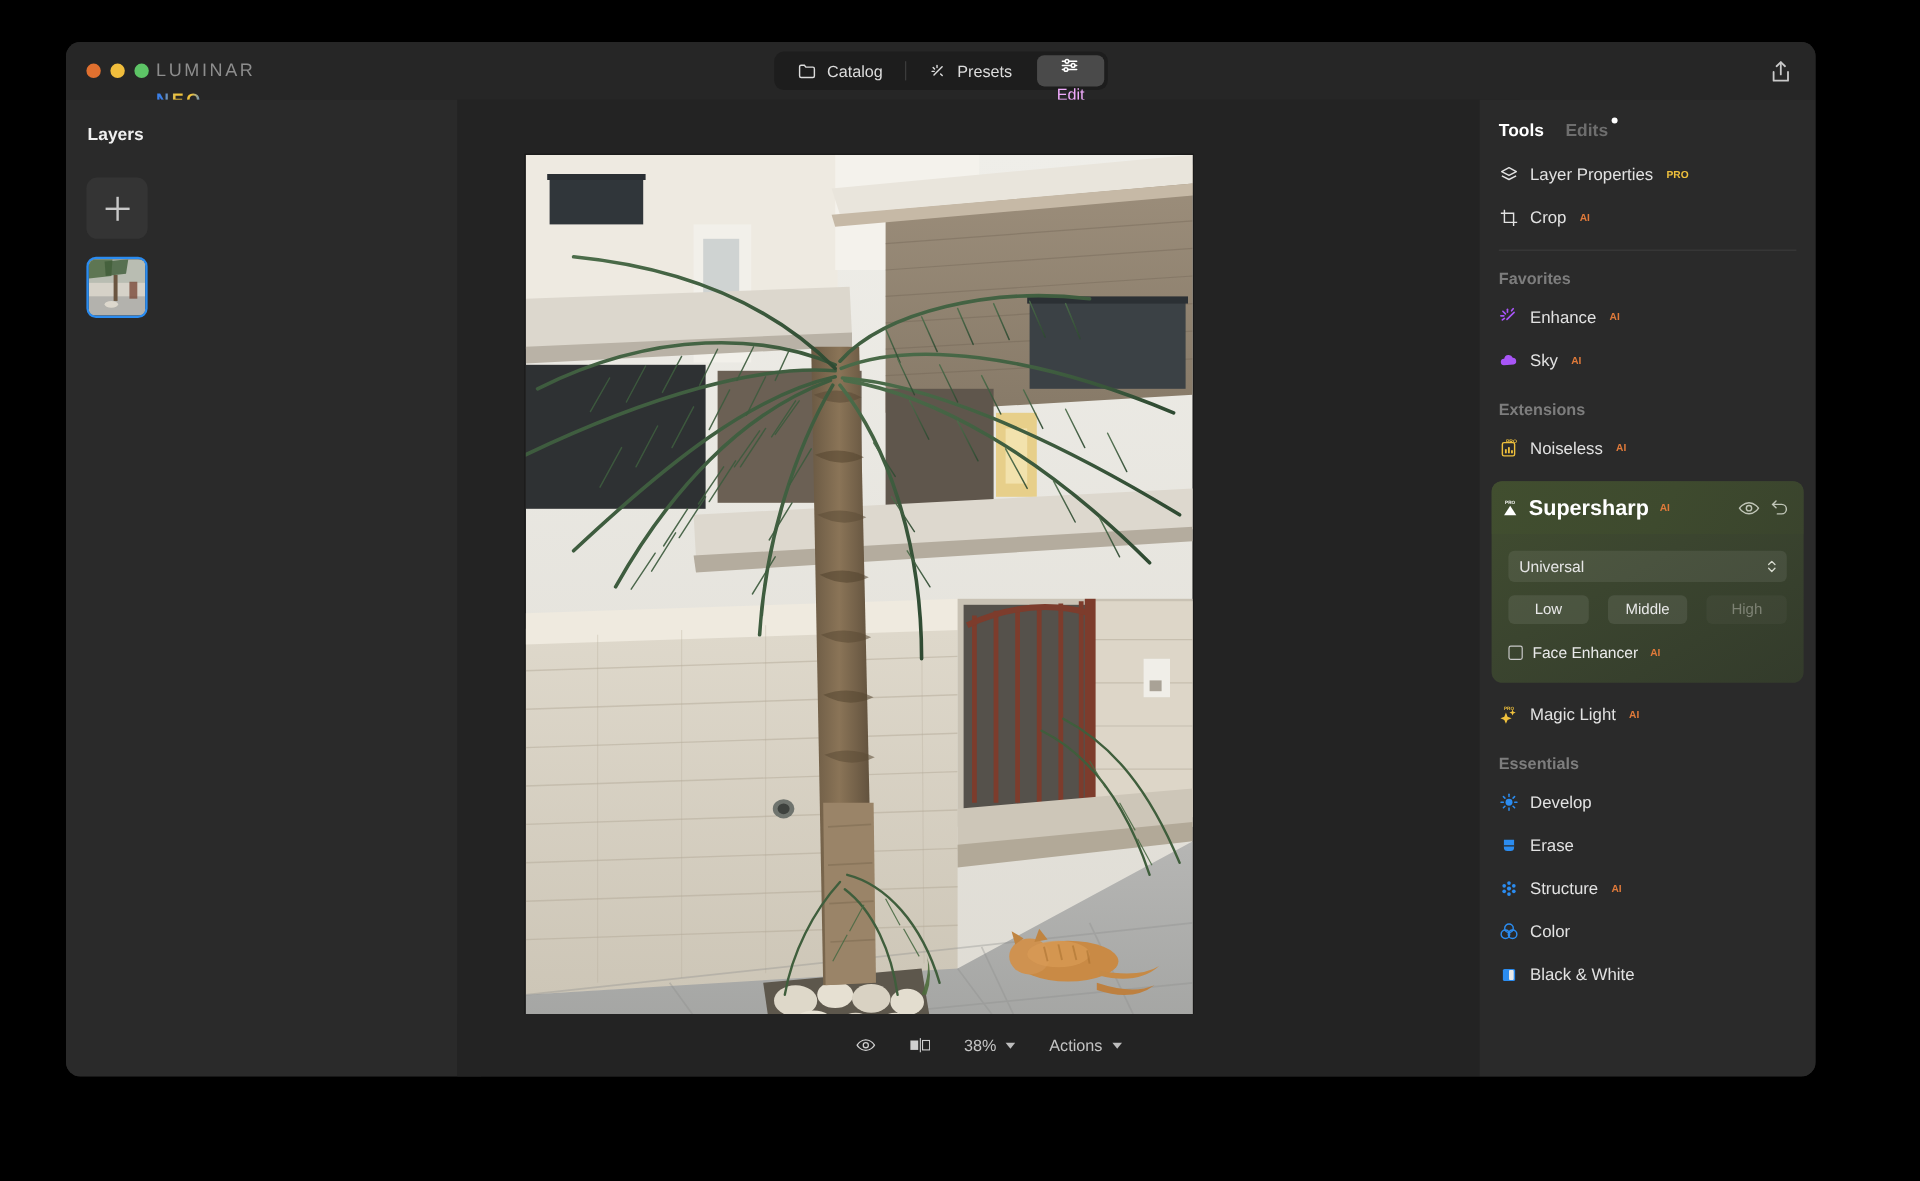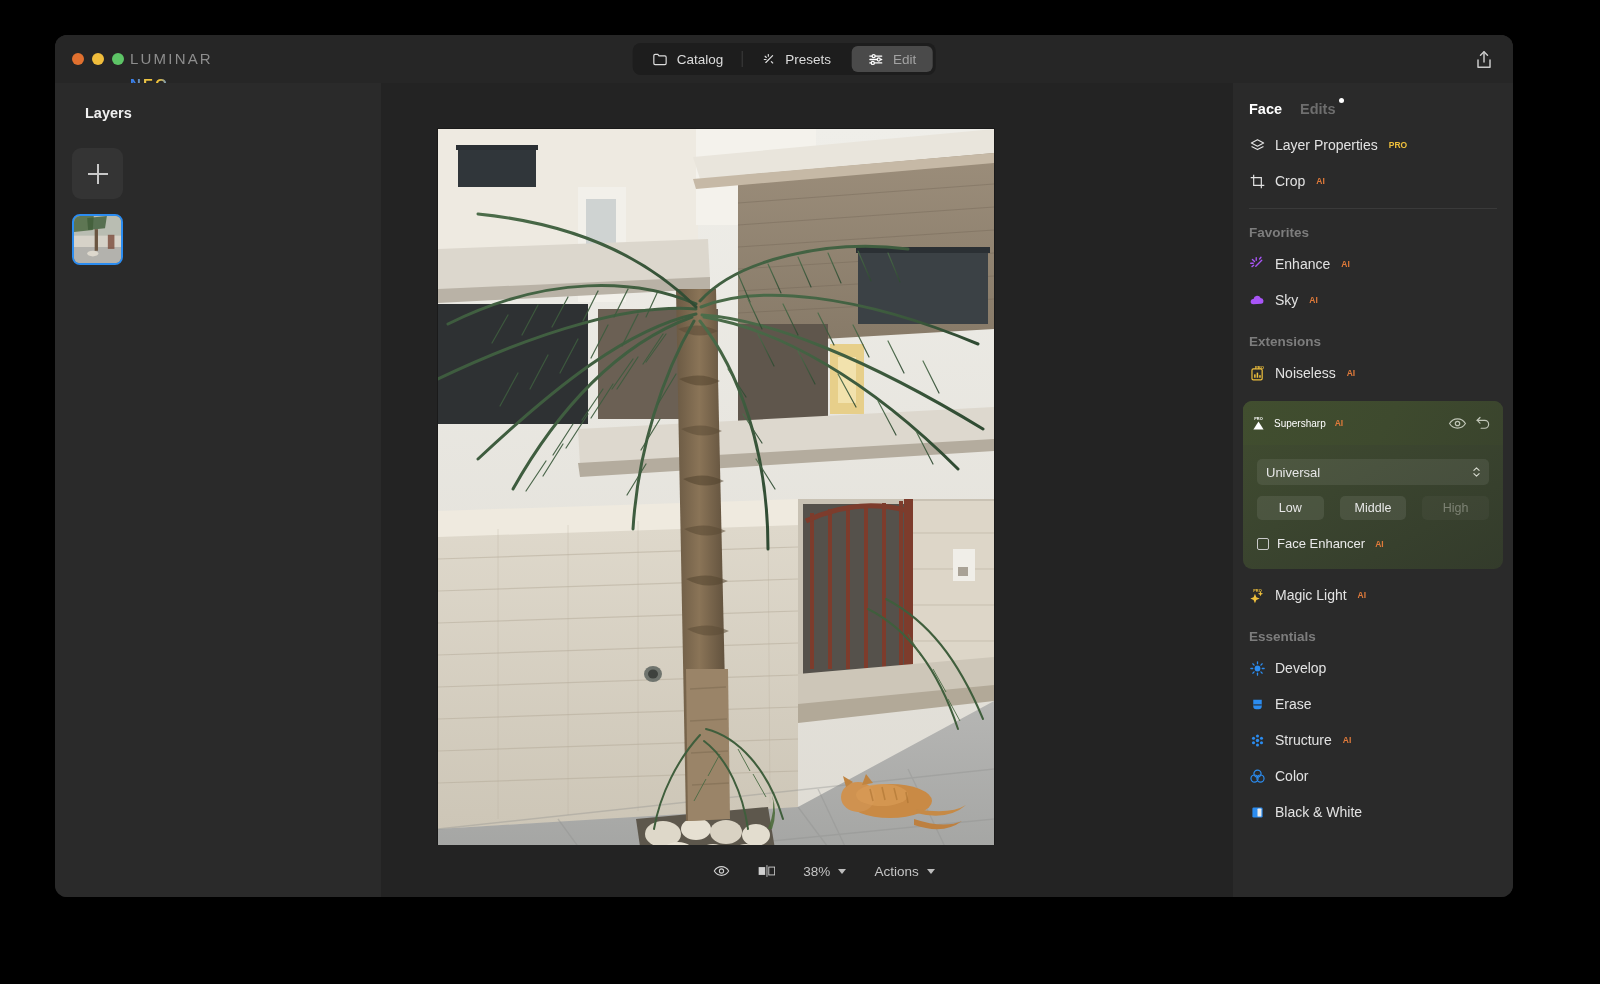--- a/index.html
+++ b/index.html
@@ -59,34 +59,34 @@
     height: 32px;
     padding: 3px;
   }
   .navbtn {
     display: flex; align-items: center; gap: 8px;
     height: 26px; padding: 0 16px;
     border-radius: 6px;
     color: #dcdcdc; font-size: 13.5px;
     cursor: pointer; white-space: nowrap;
   }
-  .navbtn.active { background: #4a4a4a; color: #a3a3a3; }
+  .navbtn.active { background: #4a4a4a; color: #f0abfc; flex-direction: column; }
   .navsep { width: 1px; height: 16px; background: #3d3d3d; margin: 0 2px; }
   .share-btn {
     position: absolute; right: 18px; top: 14px;
     width: 22px; height: 22px; cursor: pointer;
   }
   
   .left-panel {
     position: absolute; left: 0; top: 48px;
     width: 346px; height: 814px;
     background: #2a2a2a;
   }
   .left-title {
-    position: absolute; left: 30px; top: 22px;
+    position: absolute; left: 18px; top: 22px;
     font-size: 14.5px; font-weight: 700; color: #f0f0f0;
   }
   .add-layer {
     position: absolute; left: 17px; top: 65px;
     width: 51px; height: 51px;
     background: #343434;
     border-radius: 9px;
     display: flex; align-items: center; justify-content: center;
     cursor: pointer;
   }
@@ -190,21 +190,21 @@
     overflow: hidden;
     background: linear-gradient(150deg, #414d30 0%, #3b452f 45%, #333b2b 100%);
   }
   .sharp-header {
     height: 44px;
     display: flex; align-items: center;
     padding: 0 10px 0 7px;
     gap: 7px;
     background: linear-gradient(120deg,#414e2f 0%, #3e4a2e 55%, #3a442d 100%);
   }
-  .sharp-header .title { font-size: 10px; color: #fff; font-weight: 400; }
+  .sharp-header .title { font-size: 18px; color: #fff; font-weight: 700; }
   .sharp-header .spacer { flex: 1; }
   .hdr-icon { width: 19px; height: 19px; cursor: pointer; opacity: .85; }
   .sharp-tabs {
     display: flex; gap: 20px;
     padding: 10px 14px 4px 14px;
   }
   .sharp-tab { font-size: 13.5px; color: #9ea394; cursor: pointer; }
   .sharp-tab.active { color: #fff; }
   .sharp-body { padding: 14px 14px 18px 14px; }
   .select {
@@ -606,21 +606,21 @@
         <div class="tb-item">
           <span>Actions</span>
           <span class="chev-down"></span>
         </div>
       </div>
     </div>
 
     <div class="right-panel">
       <div class="rp-tabs">
         <div class="rp-tab active">
-          <span>Face</span>
+          <span>Tools</span>
         </div>
         <div class="rp-tab">
           <span>Edits</span>
           <span class="badge-dot"></span>
         </div>
       </div>
 
       <div class="tool-list">
         <div class="tool-row">
           <svg class="icon" viewBox="0 0 20 20" fill="none" stroke="#e2e2e2" stroke-width="1.4" stroke-linejoin="round">

